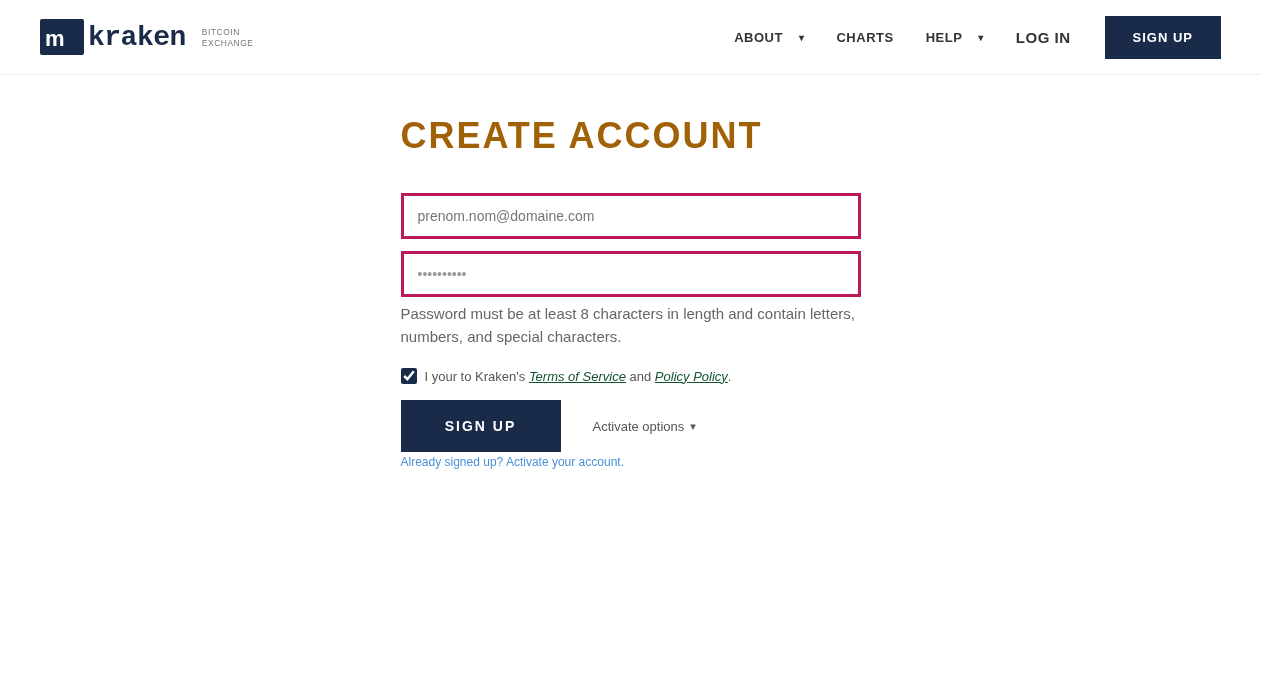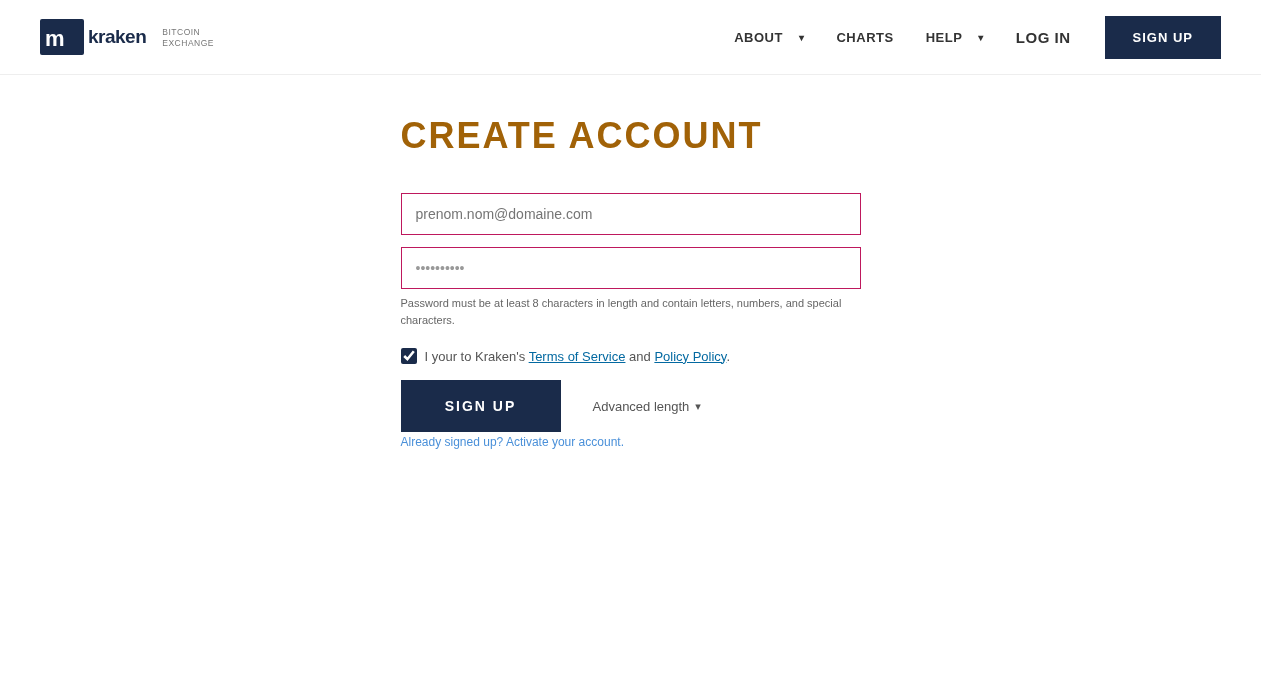--- a/index.html
+++ b/index.html
@@ -104,28 +104,28 @@
     }
 
     .form-group {
       margin-bottom: 12px;
     }
 
     .form-input {
       width: 100%;
       padding: 12px 14px;
       font-size: 14px;
-      border: 1px solid #be185d;
+      border: 3px solid #be185d;
       color: #999;
       outline: none;
       background: #fff;
     }
 
     .password-hint {
-      font-size: 11px;
+      font-size: 15px;
       color: #666;
       margin-top: 6px;
       line-height: 1.5;
     }
 
     .terms-row {
       display: flex;
       align-items: center;
       gap: 8px;
       margin-top: 20px;
@@ -138,23 +138,24 @@
       cursor: pointer;
       accent-color: #1a2b4a;
     }
 
     .terms-text {
       font-size: 13px;
       color: #555;
     }
 
     .terms-link {
-      color: #0369a1;
+      color: #14532d;
       text-decoration: underline;
       cursor: pointer;
+      font-style: italic;
     }
 
     .actions-row {
       display: flex;
       align-items: center;
       gap: 32px;
       margin-top: 8px;
     }
 
     .signup-btn {
@@ -196,24 +197,25 @@
       align-items: center;
     }
 
     .kraken-icon {
       width: 44px;
       height: 36px;
       margin-right: 4px;
     }
 
     .kraken-name {
-      font-size: 19px;
+      font-size: 28px;
       font-weight: 700;
       color: #1a2b4a;
       letter-spacing: -0.5px;
+      font-family: Liberation Mono, monospace;
     }
 
     .bitcoin-exchange-text {
       font-size: 8.5px;
       color: #777;
       text-transform: uppercase;
       line-height: 1.3;
       margin-left: 16px;
       padding-top: 2px;
       font-weight: 400;
@@ -275,20 +277,20 @@
     <div class="terms-row">
       <input class="terms-checkbox" type="checkbox" checked="" style="">
       <span class="terms-text">
         <span>I your to Kraken's </span><a class="terms-link">Terms of Service</a><span> and </span><a class="terms-link">Policy Policy</a><span>.</span>
       </span>
     </div>
 
     <div class="actions-row">
       <button class="signup-btn">SIGN UP</button>
       <span class="advanced-options">
-        <span>Advanced length</span>
+        <span>Activate options</span>
         <span class="caret">▾</span>
       </span>
     </div>
 
     <a class="activate-link">Already signed up? Activate your account.</a>
   </div>
 </main>
 
 </body></html>

